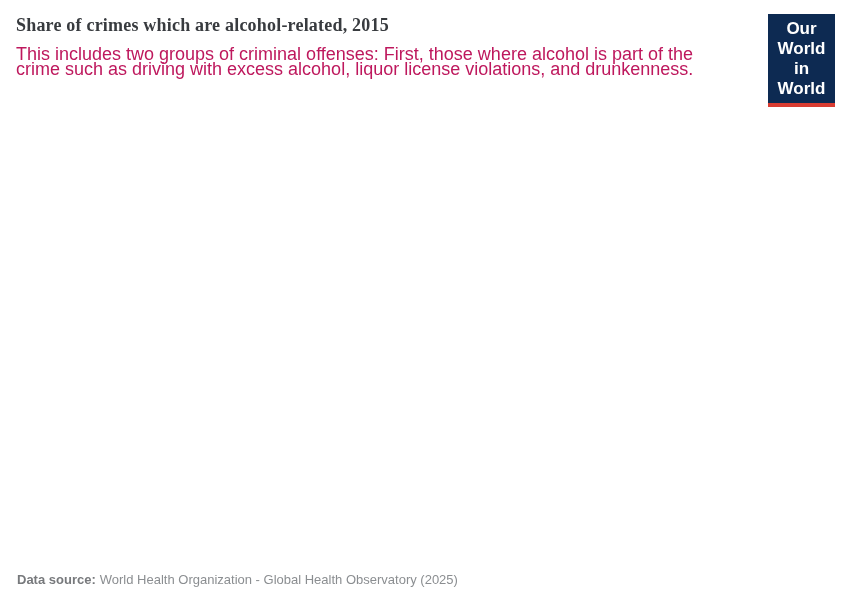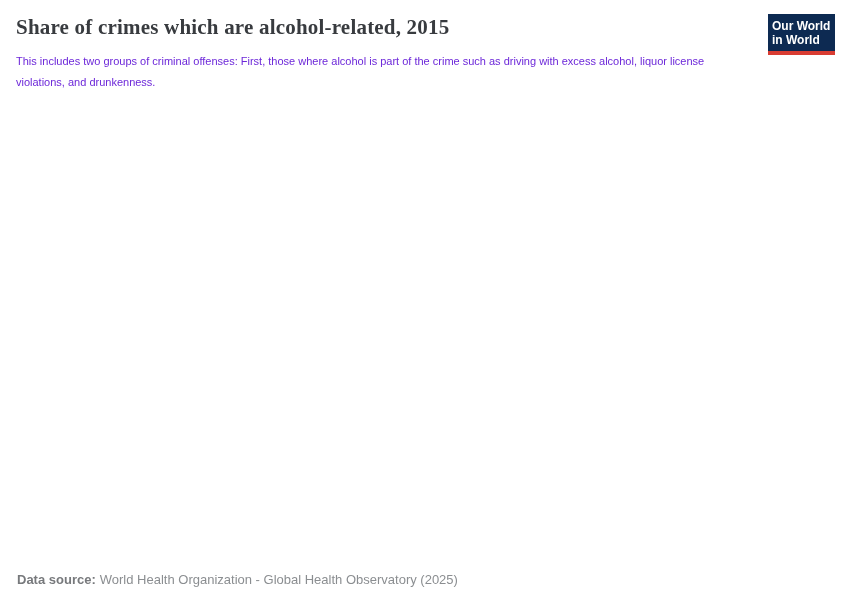--- a/index.html
+++ b/index.html
@@ -13,42 +13,42 @@
     position: relative;
     width: 850px; height: 600px;
     background: #ffffff;
   }
   .header {
     position: absolute;
     top: 15px; left: 16px; right: 100px;
   }
   .chart-title {
     font-family: "Liberation Serif", "DejaVu Serif", serif;
-    font-size: 21px;
+    font-size: 18px;
     font-weight: 700;
     letter-spacing: 0.2px;
     color: #383b3f;
     margin-bottom: 11px;
   }
   .chart-subtitle {
     max-width: 718px;
-    font-size: 11px;
-    line-height: 21px;
-    color: #6d28d9;
+    font-size: 18px;
+    line-height: 15px;
+    color: #be185d;
   }
   .owid-logo {
     position: absolute;
     top: 14px; right: 15px;
     width: 67px;
     background: #0d2a52;
     border-bottom: 4px solid #d93c32;
     color: #ffffff;
-    text-align: left;
+    text-align: center;
     padding: 5px 4px 4px 4px;
-    font-size: 12px;
+    font-size: 17px;
     font-weight: 700;
     line-height: 1.18;
   }
   .plot-area {
     position: absolute;
     top: 138px; left: 16px; right: 16px; bottom: 45px;
     background: #ffffff;
   }
   .footer {
     position: absolute;

